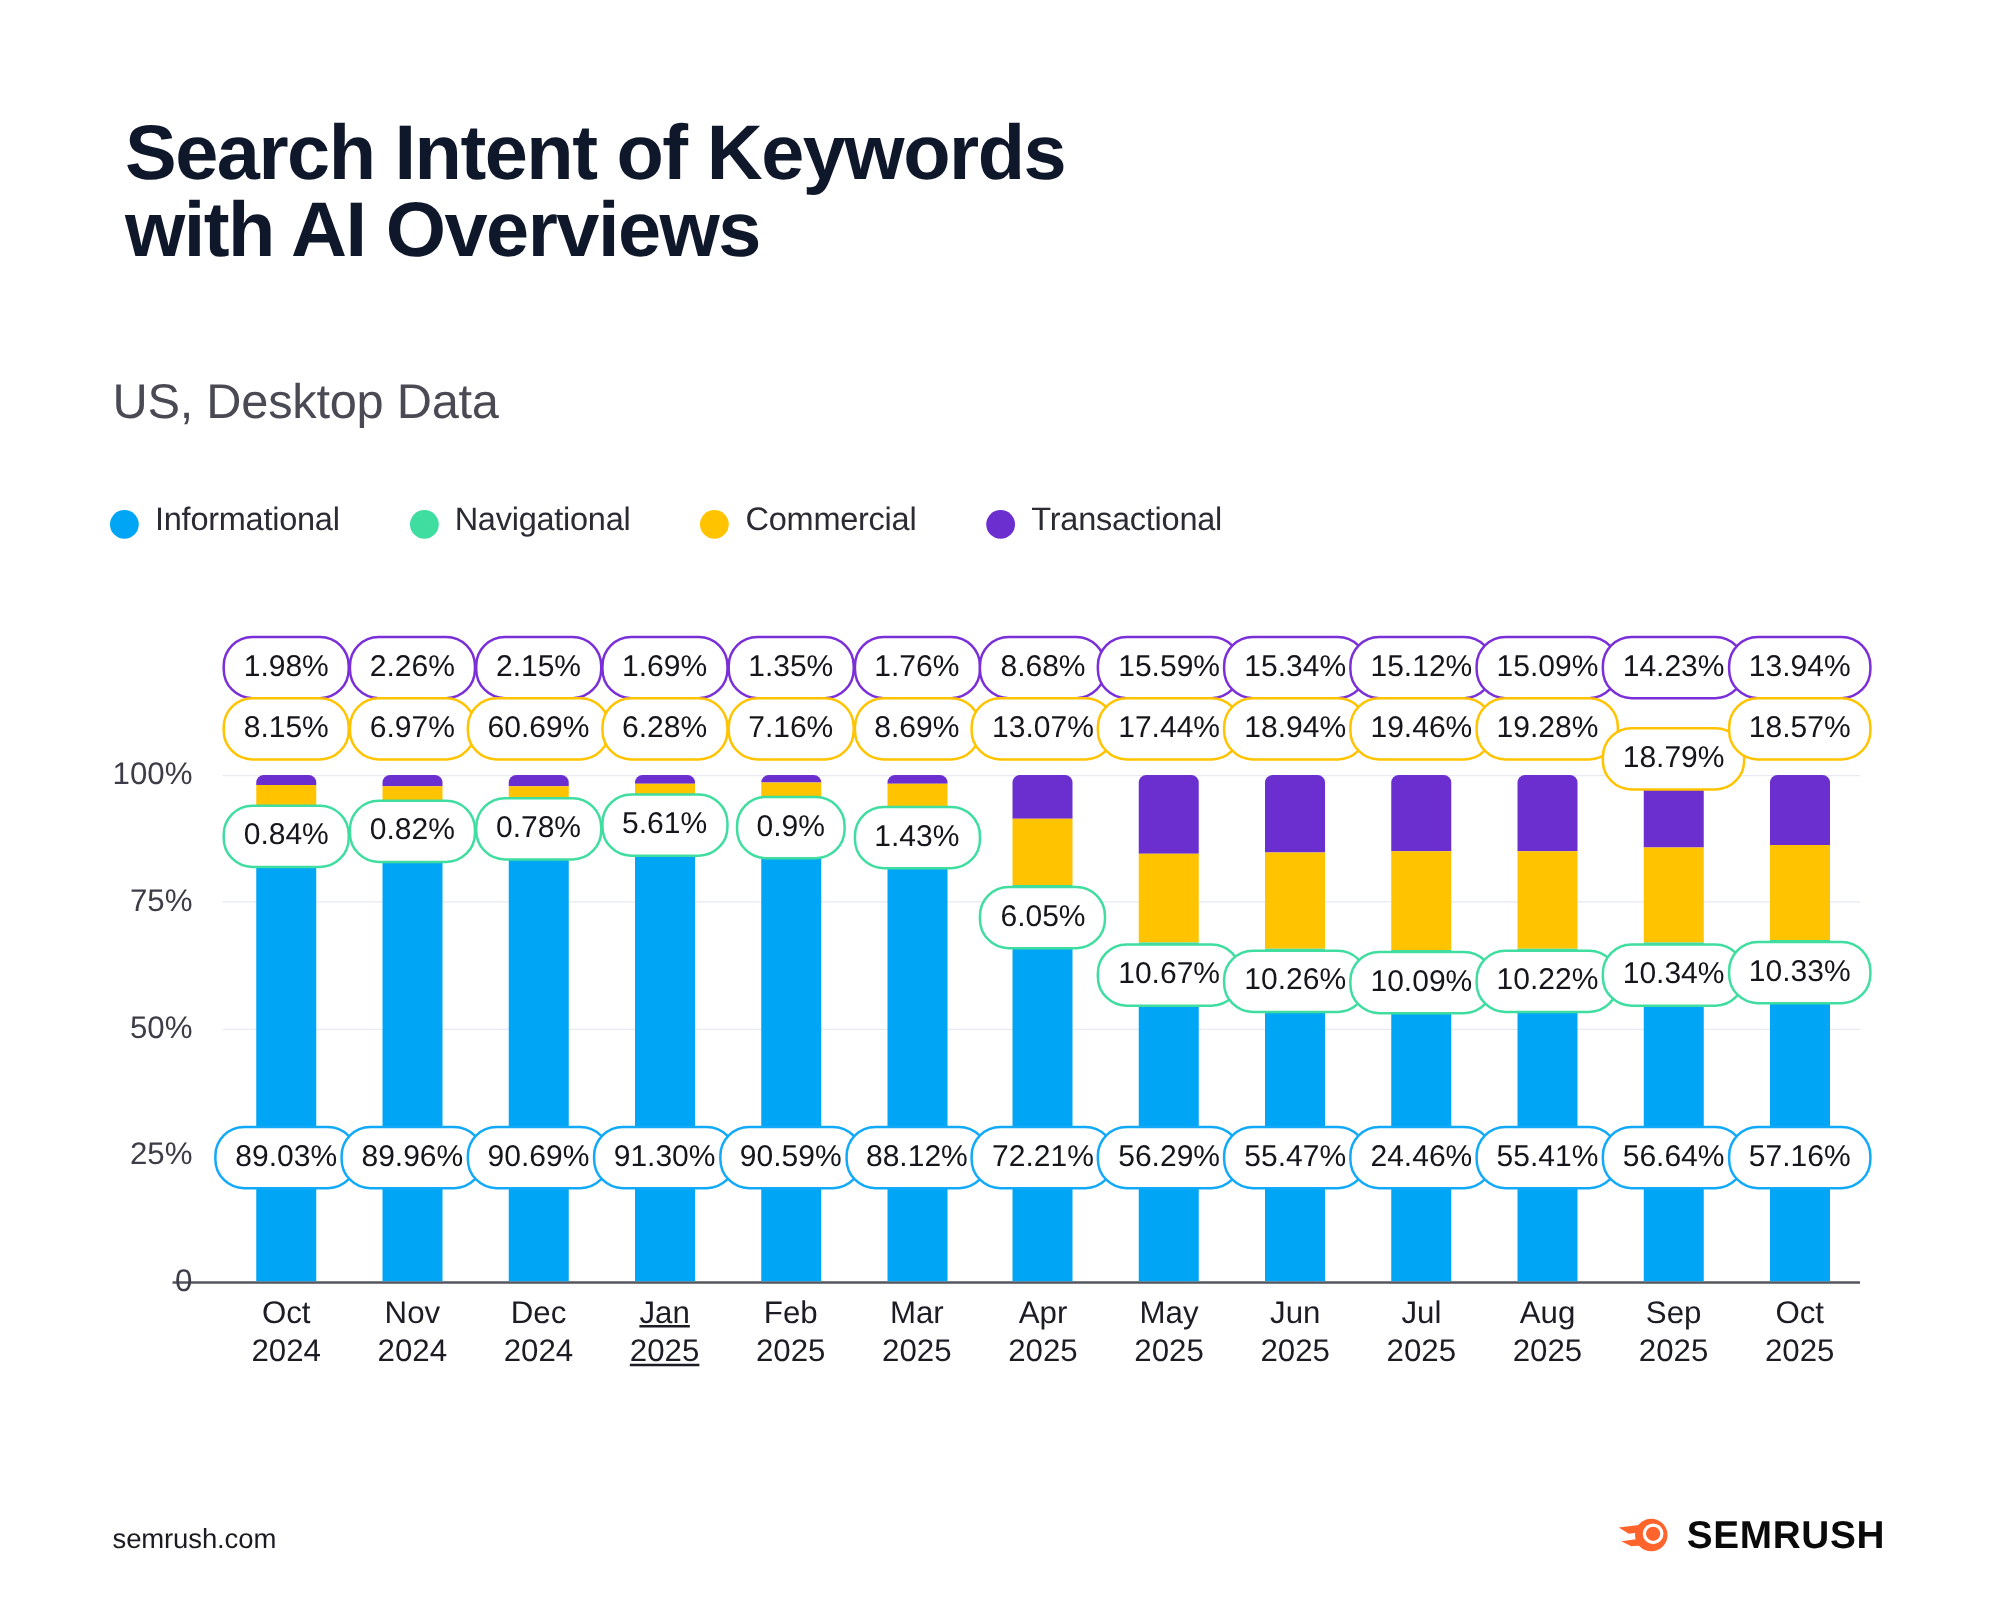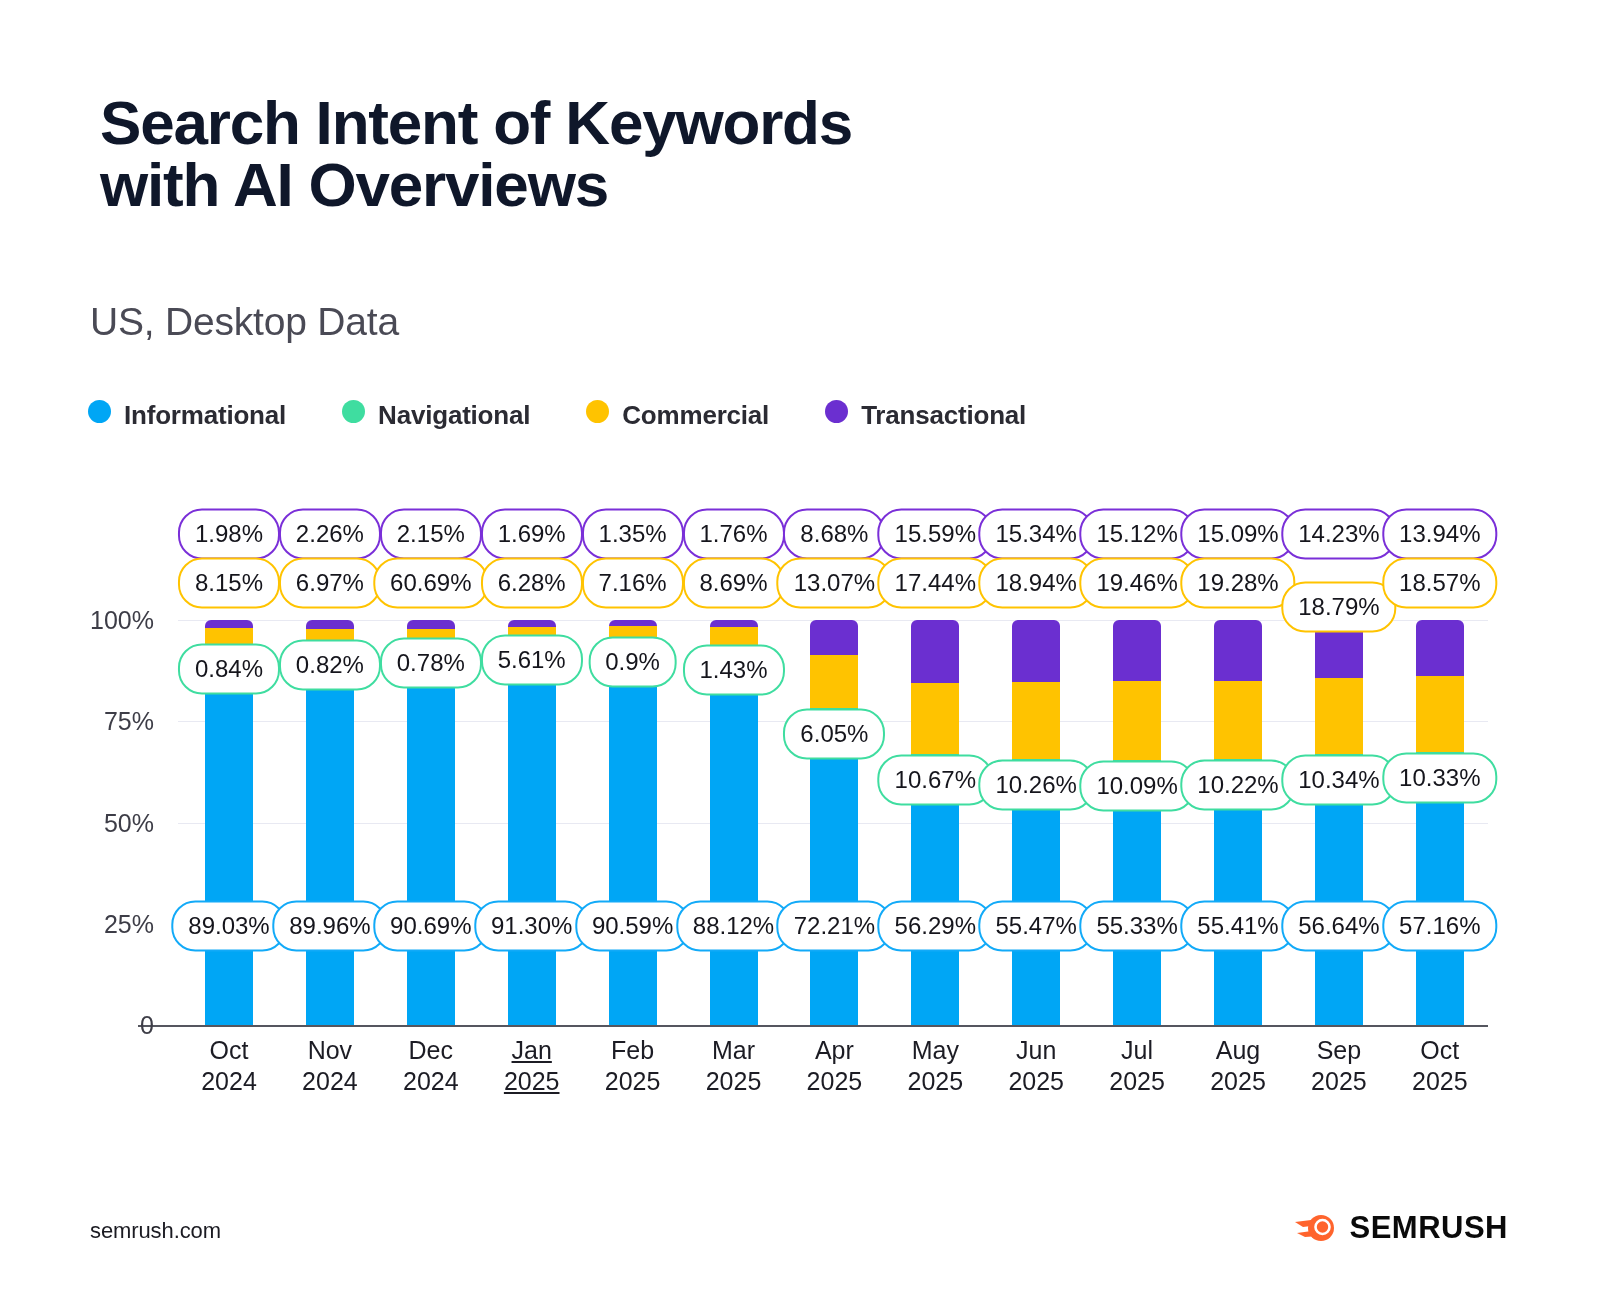--- a/index.html
+++ b/index.html
@@ -16,21 +16,21 @@
     font-size:62px;line-height:1.0;font-weight:700;
     letter-spacing:-1.2px;color:#0f172a;white-space:pre-line;margin-left:12px;
   }
   .subtitle{
     position:absolute;left:90px;top:300px;
     font-size:39px;color:#4a4a55;font-weight:400;letter-spacing:-0.2px;
   }
 
   
   .legend{position:absolute;left:88px;top:400px;display:flex;align-items:center;gap:0;}
-  .legend-item{display:flex;align-items:flex-start;margin-right:56px;font-weight:bold;}
+  .legend-item{display:flex;align-items:flex-end;margin-right:56px;}
   .legend-dot{width:23px;height:23px;border-radius:50%;margin-right:13px;flex:none;}
   .legend-label{font-size:26px;color:#2b2b33;letter-spacing:-0.2px;}
 
   
   .chart{position:absolute;left:0;top:0;width:1600px;height:1010px;}
   .plot{position:absolute;left:178px;top:620px;width:1310px;height:405px;}
 
   .gridline{position:absolute;left:0;width:100%;height:1px;background:#e8e9f2;}
   .axis-base{position:absolute;left:-40px;top:405px;width:1350px;height:2px;background:#55565f;}
   .ytick{
@@ -259,21 +259,21 @@
     <div class="pill yellow" style="left: 935.3px; top: 583px; min-width: 88px;">17.44%</div>
     <div class="pill green" style="left: 935.3px; top: 779.812px; min-width: 80px;">10.67%</div>
     <div class="pill blue" style="left: 935.3px; top: 925.75px; min-width: 104px;">56.29%</div>
     <div class="pill purple" style="left: 1036.2px; top: 534px; min-width: 88px;">15.34%</div>
     <div class="pill yellow" style="left: 1036.2px; top: 583px; min-width: 88px;">18.94%</div>
     <div class="pill green" style="left: 1036.2px; top: 784.793px; min-width: 80px;">10.26%</div>
     <div class="pill blue" style="left: 1036.2px; top: 925.75px; min-width: 104px;">55.47%</div>
     <div class="pill purple" style="left: 1137.1px; top: 534px; min-width: 88px;">15.12%</div>
     <div class="pill yellow" style="left: 1137.1px; top: 583px; min-width: 88px;">19.46%</div>
     <div class="pill green" style="left: 1137.1px; top: 786.049px; min-width: 80px;">10.09%</div>
-    <div class="pill blue" style="left: 1137.1px; top: 925.75px; min-width: 104px;">55.33%</div>
+    <div class="pill blue" style="left: 1137.1px; top: 925.75px; min-width: 104px;">24.46%</div>
     <div class="pill purple" style="left: 1238px; top: 534px; min-width: 88px;">15.09%</div>
     <div class="pill yellow" style="left: 1238px; top: 583px; min-width: 88px;">19.28%</div>
     <div class="pill green" style="left: 1238px; top: 785.198px; min-width: 80px;">10.22%</div>
     <div class="pill blue" style="left: 1238px; top: 925.75px; min-width: 104px;">55.41%</div>
     <div class="pill purple" style="left: 1338.9px; top: 534px; min-width: 88px;">14.23%</div>
     <div class="pill yellow" style="left: 1338.9px; top: 583px; min-width: 88px; margin-top: 24px;">18.79%</div>
     <div class="pill green" style="left: 1338.9px; top: 779.731px; min-width: 80px;">10.34%</div>
     <div class="pill blue" style="left: 1338.9px; top: 925.75px; min-width: 104px;">56.64%</div>
     <div class="pill purple" style="left: 1439.8px; top: 534px; min-width: 88px;">13.94%</div>
     <div class="pill yellow" style="left: 1439.8px; top: 583px; min-width: 88px;">18.57%</div>

